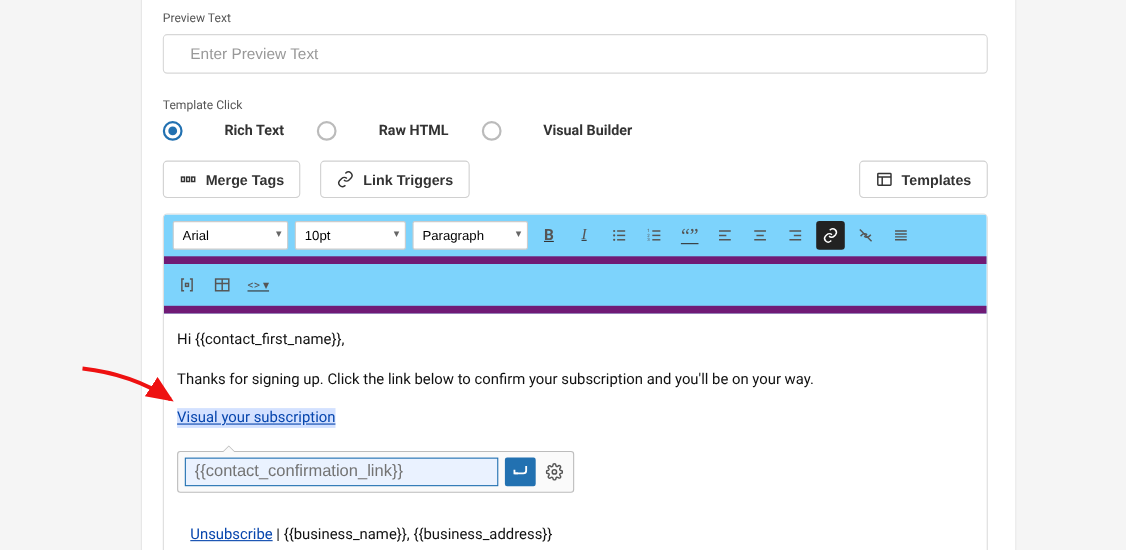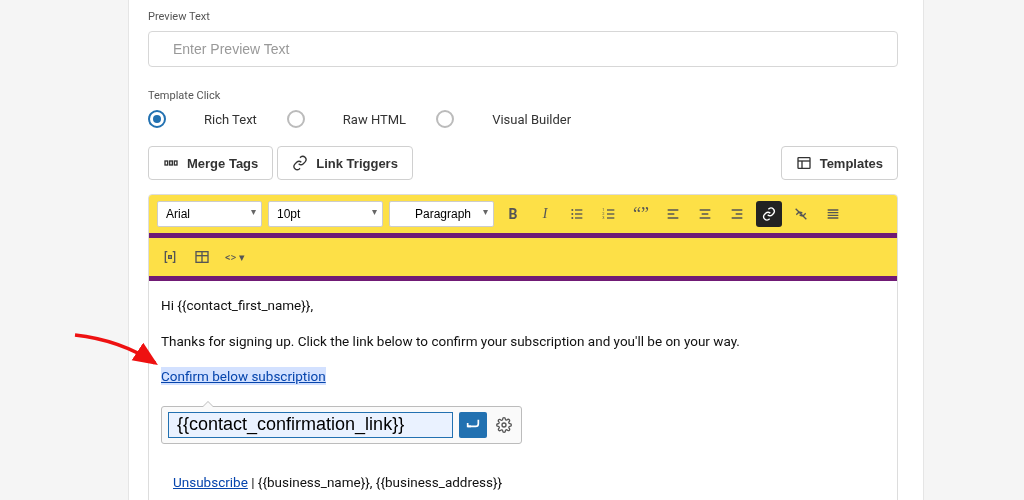--- a/index.html
+++ b/index.html
@@ -43,22 +43,22 @@
   }
   .text-input::placeholder { color: #999; }
   .radio-row { display: flex; gap: 30px; margin: 8px 0 18px 0; align-items: center; }
   .radio-opt { display: flex; align-items: center; gap: 8px; cursor: pointer; }
   .radio-circle {
     width: 18px; height: 18px; border-radius: 50%;
     border: 2px solid #bbb; display: flex; align-items: center; justify-content: center;
   }
   .radio-circle.selected { border-color: #2271b1; }
   .radio-dot { width: 8px; height: 8px; border-radius: 50%; background: #2271b1; }
-  .radio-label { font-size: 13px; color: #333; font-weight: 400; padding-left: 30px; }
-  .btn-row { display: flex; gap: 4px; margin-bottom: 14px; }
+  .radio-label { font-size: 13px; color: #333; font-weight: 700; padding-left: 30px; }
+  .btn-row { display: flex; gap: 18px; margin-bottom: 14px; }
   .btn {
     display: inline-flex; align-items: center; gap: 8px;
     padding: 8px 14px;
     border: 1px solid #d0d0d0;
     border-radius: 4px;
     background: #fff;
     font-size: 13px;
     font-weight: 600;
     color: #333;
     cursor: pointer;
@@ -67,23 +67,24 @@
   .icon-sv { width: 16px; height: 16px; display: inline-block; }
 
   .editor-box {
     border: 1px solid #ddd;
     border-radius: 4px;
     overflow: hidden;
   }
   .toolbar-row {
     display: flex; align-items: center; gap: 6px;
     padding: 6px 8px;
-    background: #fde047;
-    border-bottom: 5px solid #701a75;
+    background: #7dd3fc;
+    border-bottom: 7px solid #701a75;
     flex-wrap: wrap;
+    text-decoration: underline;
   }
   .tb-select {
     height: 26px;
     border: 1px solid #ccc;
     background: #fff;
     padding: 0 22px 0 8px;
     font-size: 12px;
     border-radius: 2px;
     appearance: none;
     position: relative;
@@ -142,22 +143,22 @@
     top: -5px; left: 41px;
     border-left: 5px solid transparent;
     border-right: 5px solid transparent;
     border-bottom: 5px solid #fafafa;
   }
   .link-popup input {
     width: 285px; height: 26px;
     border: 1px solid #2271b1;
     background: #eaf2ff;
     padding: 0 8px;
-    font-size: 18px;
-    color: #000000;
+    font-size: 15px;
+    color: #737373;
   }
   .popup-apply {
     width: 28px; height: 26px;
     background: #2271b1; color: #fff;
     display: flex; align-items: center; justify-content: center;
     border-radius: 2px;
     cursor: pointer;
   }
   .popup-gear {
     width: 22px; height: 22px; color: #555;
@@ -224,22 +225,22 @@
           <line x1="3" y1="9" x2="21" y2="9"></line>
           <line x1="9" y1="9" x2="9" y2="20"></line>
         </svg>
       <span>Templates</span>
     </button>
   </div>
 
   <div class="editor-box">
     <div class="toolbar-row">
       <span class="sel-wrap"><select class="tb-select" style="width:105px;"><option>Arial</option></select></span>
-      <span class="sel-wrap"><select class="tb-select" style="width:115px;"><option>10pt</option></select></span>
-      <span class="sel-wrap"><select class="tb-select" style="width:105px;text-align:right;"><option>Paragraph</option></select></span>
+      <span class="sel-wrap"><select class="tb-select" style="width:101px;"><option>10pt</option></select></span>
+      <span class="sel-wrap"><select class="tb-select" style="width:105px;"><option>Paragraph</option></select></span>
 
       <span class="tb-btn" style="font-weight:700;">B</span>
       <span class="tb-btn" style="font-style:italic;font-family:serif;">I</span>
       <span class="tb-btn">
           <svg viewBox="0 0 24 24" fill="currentColor">
             <circle cx="5" cy="6" r="1.5"></circle>
             <rect x="9" y="5" width="11" height="2"></rect>
             <circle cx="5" cy="12" r="1.5"></circle>
             <rect x="9" y="11" width="11" height="2"></rect>
             <circle cx="5" cy="18" r="1.5"></circle>
@@ -314,21 +315,21 @@
             <line x1="3" y1="10" x2="21" y2="10"></line>
             <line x1="12" y1="4" x2="12" y2="20"></line>
           </svg>
         </span>
       <span class="tb-btn" style="width:auto;padding:0 4px;font-size:11px;">&lt;&gt; ▾</span>
     </div>
 
     <div class="editor-body">
       <p>Hi {{contact_first_name}},</p>
       <p>Thanks for signing up. Click the link below to confirm your subscription and you'll be on your way.</p>
-      <p><span class="link-sel">Confirm below subscription</span></p>
+      <p><span class="link-sel">Visual your subscription</span></p>
 
       <div class="link-popup">
         <input type="text" value="{{contact_confirmation_link}}" style="">
         <span class="popup-apply">
           <svg width="16" height="16" viewBox="0 0 24 24" fill="none" stroke="currentColor" stroke-width="2.5">
               <polyline points="9 14 4 14 4 9"></polyline>
               <path d="M20 4v6a4 4 0 0 1-4 4H4"></path>
             </svg>
         </span>
         <span class="popup-gear">

